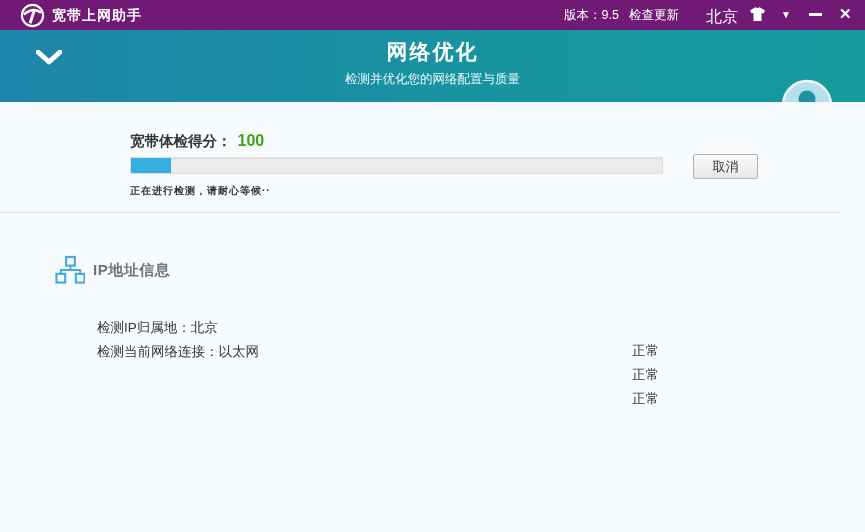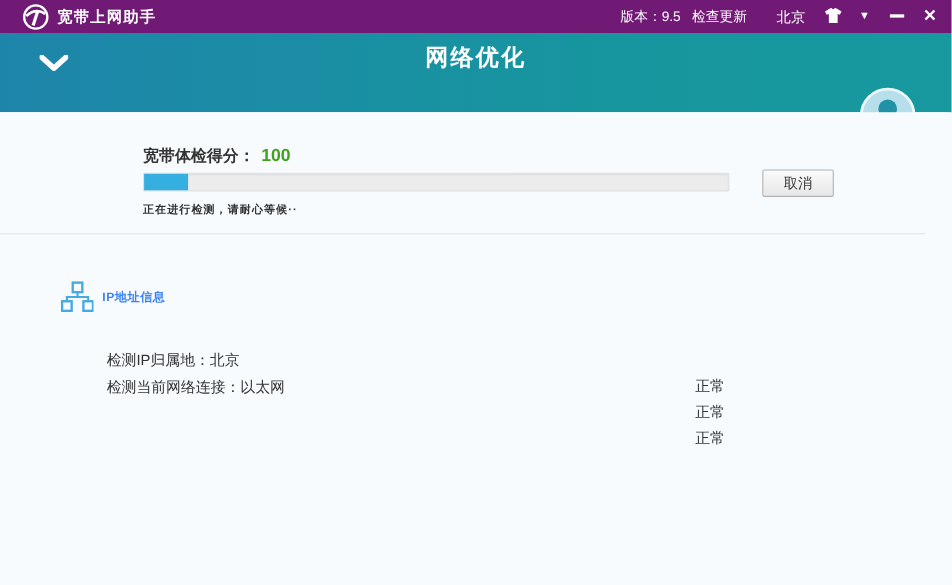--- a/index.html
+++ b/index.html
@@ -7,21 +7,21 @@
   body { font-family:"Liberation Sans", sans-serif; position:relative; overflow:hidden; background:#f7fbfe; }
   .window { position:absolute; left:0; top:0; width:865px; height:532px; }
 
   
   .titlebar { position:absolute; left:0; top:0; width:865px; height:30px; background:#701a75; display:flex; align-items:center; }
   .logo { position:absolute; left:20px; top:3px; width:25px; height:25px; }
   .app-title { position:absolute; left:52px; top:7px; color:#ffffff; font-size:14px; font-weight:bold; letter-spacing:1px; }
   .tb-link { position:absolute; top:7px; color:#ffffff; font-size:12.5px; cursor:default; }
   .tb-version { left:564px; }
   .tb-update { left:629px; }
-  .tb-city { left:706px; font-size:13px;text-align:center; }
+  .tb-city { left:706px; font-size:16px;text-align:center; }
   .tb-icon { position:absolute; top:6px; color:#ffffff; }
   .tb-shirt { left:748px; top:7px; }
   .tb-caret { left:781px; top:9px; font-size:10px; }
   .tb-min { left:809px; top:13px; width:13px; height:3px; background:#ffffff; }
   .tb-close { left:839px; top:5px; font-size:15px; font-weight:bold; }
 
   
   .header { position:absolute; left:0; top:30px; width:865px; height:72px; background:linear-gradient(90deg,#1e85aa 0%,#17959f 60%,#17999e 100%);padding-left:16px; }
   .hdr-chevron { position:absolute; left:36px; top:20px; }
   .hdr-center { position:absolute; left:0; top:8px; width:865px; text-align:center; color:#ffffff; }
@@ -34,21 +34,21 @@
   .score-line { position:absolute; left:130px; top:30px; font-size:14.5px; font-weight:bold; color:#333333; }
   .score-value { color:#3fa21c; font-size:16px; margin-left:6px; }
   .progress { position:absolute; left:130px; top:55px; width:533px; height:17px; background:#ececec; border:1px solid #e0e0e0; border-radius:1px; box-shadow:inset 0 1px 2px rgba(0,0,0,0.08); }
   .progress-fill { height:100%; background:#35aee0; }
   .cancel-btn { position:absolute; left:693px; top:52px; width:65px; height:25px; background:linear-gradient(#fafafa,#e7e7e7); border:1px solid #b0b0b0; border-radius:2px; font-size:13px; color:#333; font-family:"Liberation Sans",sans-serif; cursor:pointer; }
   .scan-status { position:absolute; left:130px; top:82px; font-size:10px; font-weight:bold; color:#333333; letter-spacing:1px; }
   .divider { position:absolute; left:0; top:110px; width:841px; height:1px; background:#dfe3e6; }
 
   .ip-header { position:absolute; left:55px; top:153px; display:flex; align-items:center; }
   .ip-icon { width:30px; height:30px; margin-right:8px; }
-  .ip-title { font-size:11px; font-weight:bold; color:#3b82f6; letter-spacing:0.5px; }
+  .ip-title { font-size:15px; font-weight:bold; color:#737373; letter-spacing:0.5px; }
   .ip-rows { position:absolute; left:0; top:190px; width:865px; }
   .ip-row { position:relative; height:24px; }
   .ip-label { position:absolute; left:97px; top:3px; font-size:13.5px; color:#333333; }
   .ip-status { position:absolute; left:632px; top:3px; font-size:13.5px; color:#333333;margin-top:47px; }
 </style>
 </head>
 <body>
 
 <div class="window">
 
@@ -69,20 +69,21 @@
     <span class="tb-icon tb-min"></span>
     <span class="tb-icon tb-close">✕</span>
   </div>
 
   <div class="header">
     <svg class="hdr-chevron" width="26" height="16" viewBox="0 0 26 16">
       <path d="M2 2 L13 12 L24 2" fill="none" stroke="#ffffff" stroke-width="5" stroke-linecap="round" stroke-linejoin="round"></path>
     </svg>
     <div class="hdr-center">
       <div class="hdr-title">网络优化</div>
+      <div class="hdr-sub">检测并优化您的网络配置与质量</div>
     </div>
     <svg class="avatar" viewBox="0 0 52 52">
       <circle cx="26" cy="26" r="24" fill="#b7dfeb" stroke="#e9f6fa" stroke-width="2.5"></circle>
       <circle cx="26" cy="20" r="8.5" fill="#2192a6"></circle>
       <path d="M10 44 C12 32 18 29.5 26 29.5 C34 29.5 40 32 42 44 Z" fill="#2192a6"></path>
     </svg>
   </div>
 
   <div class="content">
 

